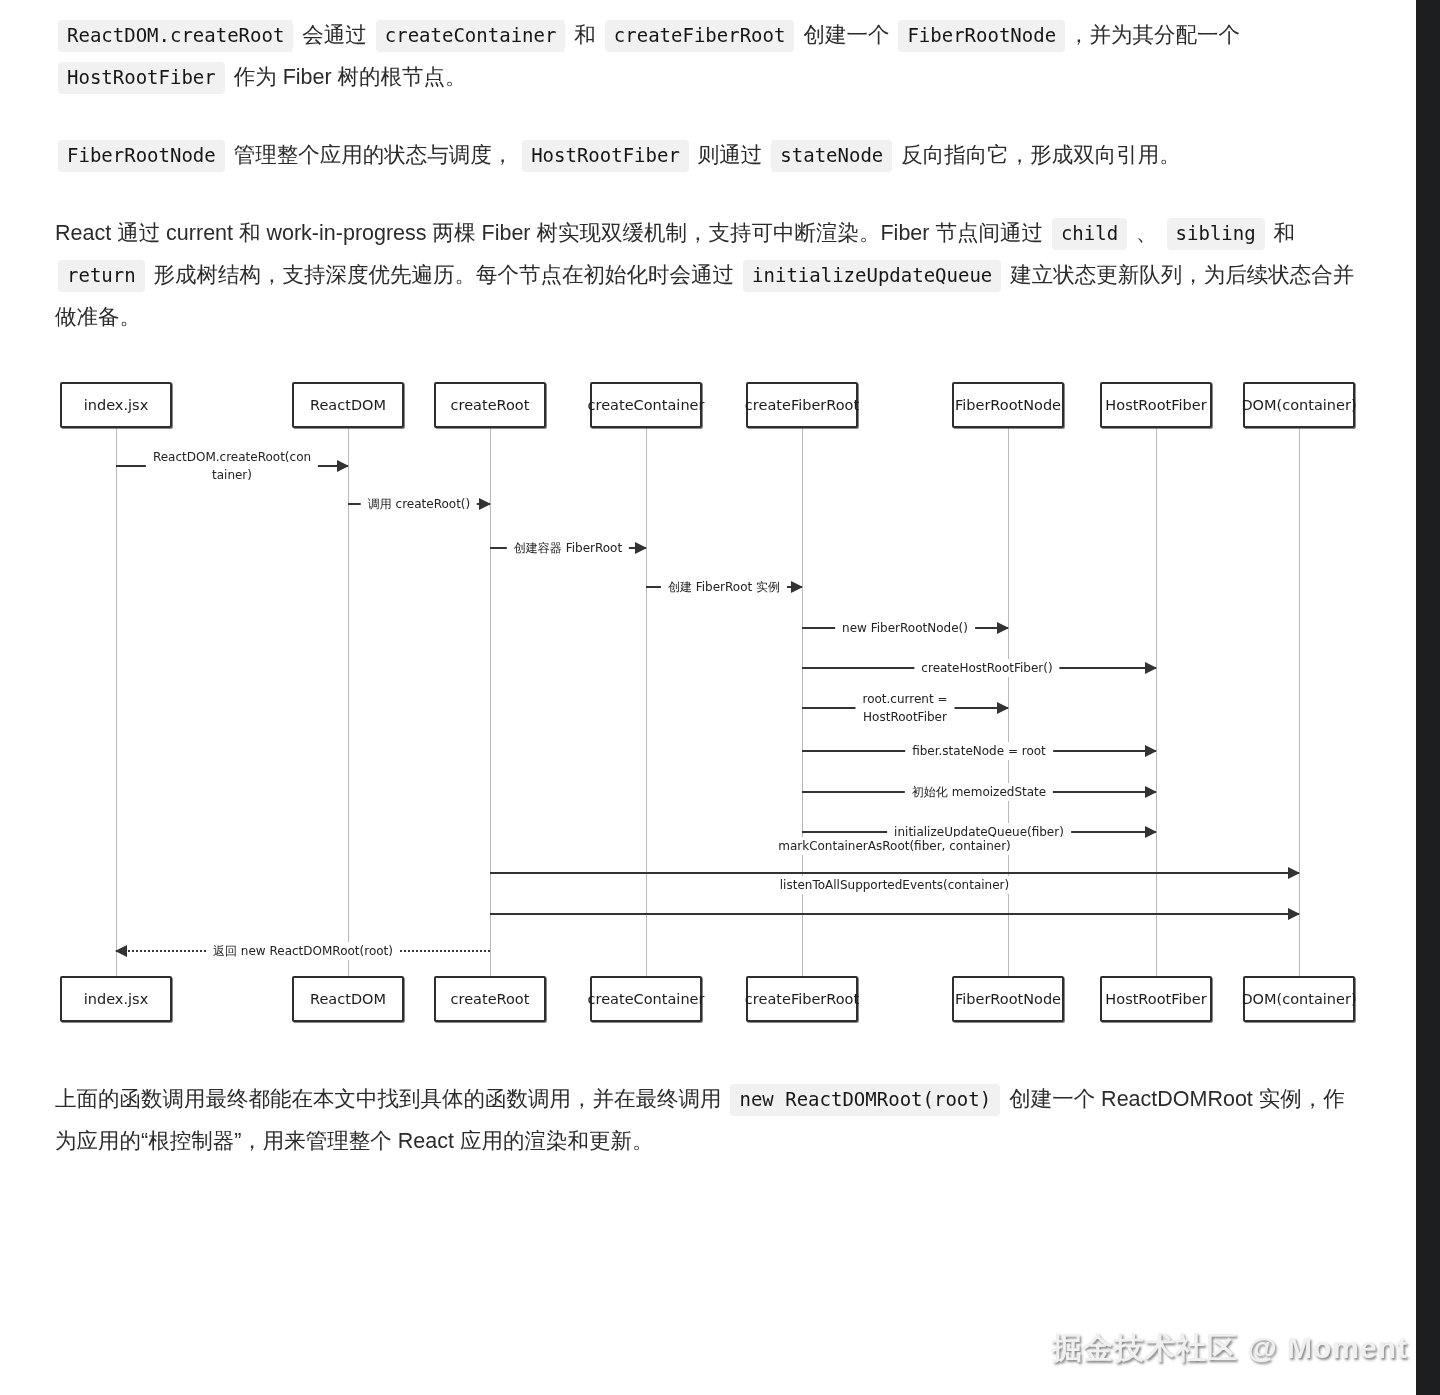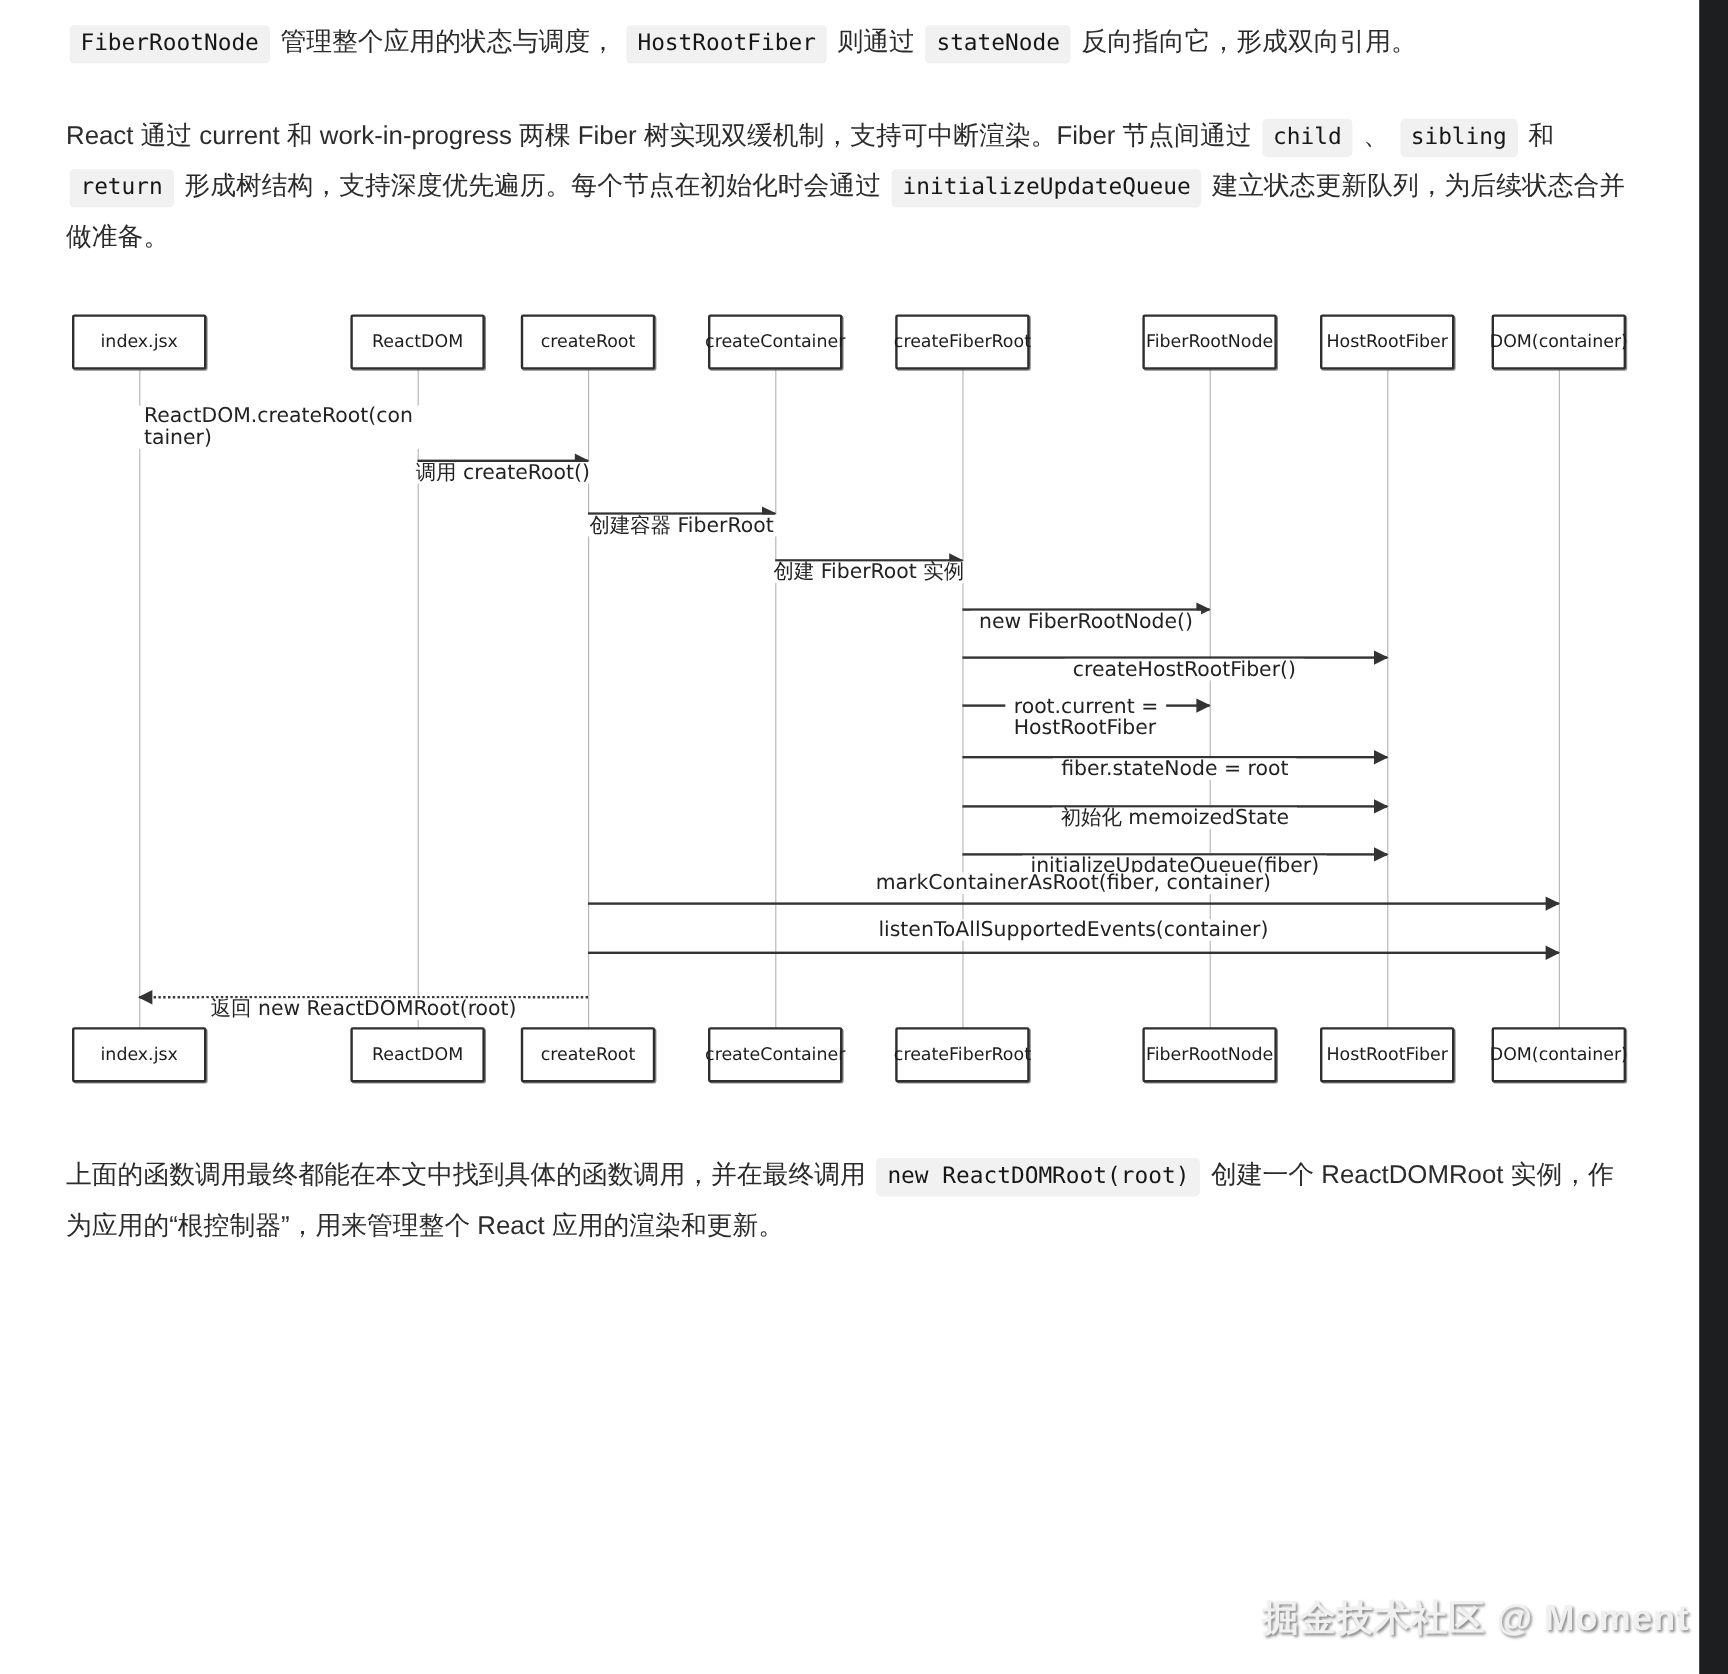--- a/index.html
+++ b/index.html
@@ -50,41 +50,42 @@
   .msg-line.dashed{border-top:2.2px dotted #3a3a3a;}
   .arrowhead{
     position:absolute;width:0;height:0;z-index:1;
     border-top:6px solid transparent;border-bottom:6px solid transparent;
     border-left:12px solid #333;
   }
   .arrowhead.left{border-left:none;border-right:12px solid #333;}
   .msg-label{
     position:absolute;transform:translate(-50%,-50%);
     background:#fff;padding:0 7px;z-index:2;
-    font-size:17px;line-height:18px;color:#222;
-    white-space:nowrap;margin-top:10px;
+    font-size:12px;line-height:18px;color:#222;
+    text-align:center;white-space:nowrap;
   }
   
   .dark-edge{
     position:absolute;right:0;top:0;width:24px;height:1395px;
     background:#1d1e20;z-index:6;
   }
   .watermark{
     position:absolute;top:1328px;right:32px;z-index:5;
     font-size:30px;font-weight:600;color:#f0f0f0;
     text-shadow:1.5px 2px 2.5px rgba(90,90,90,.75);
     letter-spacing:1px;
     text-align:center;
   }
 </style>
 </head>
 <body>
 
 <div class="article">
 
+  <p class="para"><code class="chip">ReactDOM.createRoot</code><span> 会通过 </span><code class="chip">createContainer</code><span> 和 </span><code class="chip">createFiberRoot</code><span> 创建一个 </span><code class="chip">FiberRootNode</code><span>，并为其分配一个 </span><code class="chip">HostRootFiber</code><span> 作为 Fiber 树的根节点。</span></p>
   <p class="para"><code class="chip">FiberRootNode</code><span> 管理整个应用的状态与调度， </span><code class="chip">HostRootFiber</code><span> 则通过 </span><code class="chip">stateNode</code><span> 反向指向它，形成双向引用。</span></p>
   <p class="para"><span>React 通过 current 和 work-in-progress 两棵 Fiber 树实现双缓机制，支持可中断渲染。Fiber 节点间通过 </span><code class="chip">child</code><span> 、 </span><code class="chip">sibling</code><span> 和 </span><code class="chip">return</code><span> 形成树结构，支持深度优先遍历。每个节点在初始化时会通过 </span><code class="chip">initializeUpdateQueue</code><span> 建立状态更新队列，为后续状态合并做准备。</span></p>
 
   <div class="diagram">
       <div class="lifeline" style="left: 61px;"></div>
       <div class="pbox" style="left: 5px; top: 8px;">index.jsx</div>
       <div class="pbox" style="left: 5px; top: 602px;">index.jsx</div>
       <div class="lifeline" style="left: 293px;"></div>
       <div class="pbox" style="left: 237px; top: 8px;">ReactDOM</div>
       <div class="pbox" style="left: 237px; top: 602px;">ReactDOM</div>

